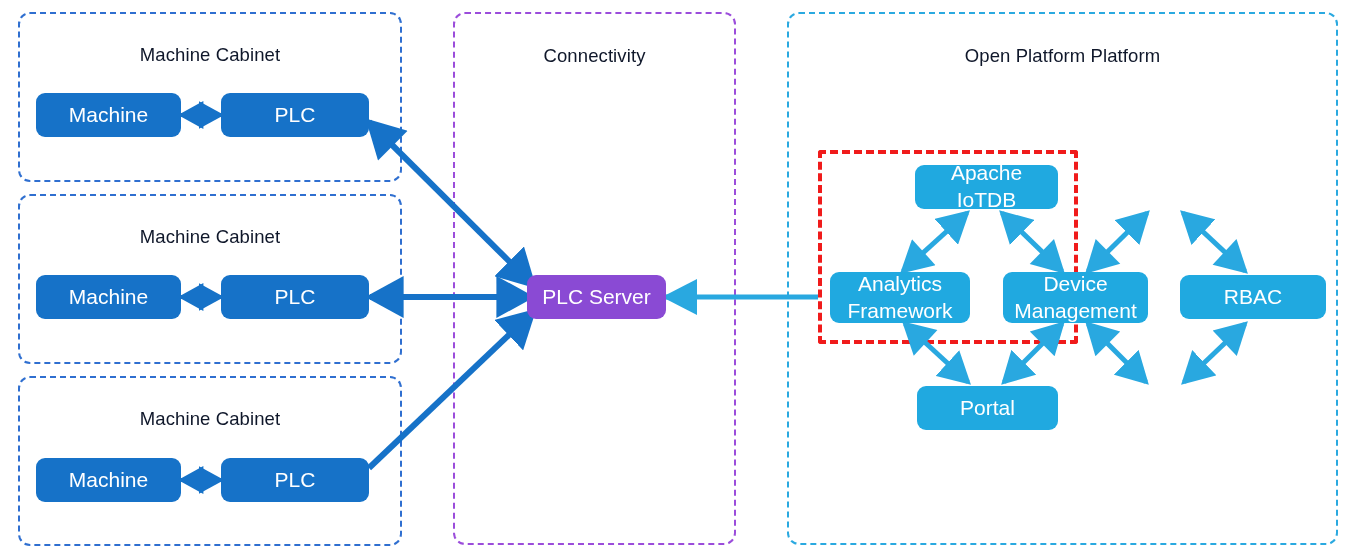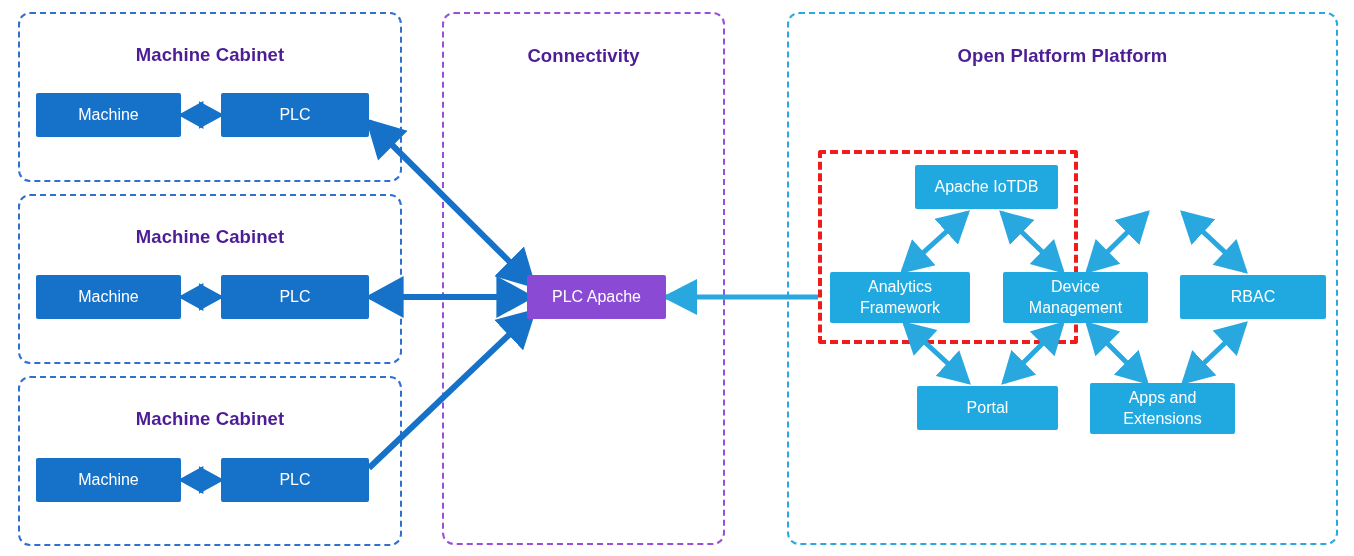--- a/index.html
+++ b/index.html
@@ -29,47 +29,47 @@
   }
   .panel-cabinet { border-color: #2f6fd0; }
   .panel-connectivity { border-color: #9b4ddb; }
   .panel-platform { border-color: #2aa9e0; }
 
   .panel-title {
     position: absolute;
     left: 0;
     right: 0;
     text-align: center;
-    font-weight: bold;
+    font-weight: normal;
     font-size: 18.5px;
-    color: #4c1d95;
+    color: #0f172a;
     letter-spacing: 0.1px;
   }
 
   
   .red-box {
     position: absolute;
     border: 4px dashed #f01b1b;
     border-radius: 3px;
     box-sizing: border-box;
     background: transparent;
     z-index: 1;
   }
 
   
   .node {
     position: absolute;
     box-sizing: border-box;
-    border-radius: 2px;
+    border-radius: 9px;
     display: flex;
     align-items: center;
     justify-content: center;
     text-align: center;
     color: #ffffff;
-    font-size: 16px;
+    font-size: 21px;
     line-height: 1.28;
     z-index: 4;
     padding: 2px 6px;
   }
   .node-dark  { background: #1672c8; }
   .node-cyan  { background: #20a9e0; }
   .node-purple{ background: #8a4ad4; }
 
   
   svg.arrows {
@@ -167,43 +167,42 @@
   </div>
 
   <div class="panel panel-cabinet" style="left:18px; top:194px; width:384px; height:170px;">
     <div class="panel-title" style="top:30px;">Machine Cabinet</div>
   </div>
 
   <div class="panel panel-cabinet" style="left:18px; top:376px; width:384px; height:170px;">
     <div class="panel-title" style="top:30px;">Machine Cabinet</div>
   </div>
 
-  <div class="panel panel-connectivity" style="left:442px; top:12px; width:283px; height:533px;">
+  <div class="panel panel-connectivity" style="left:453px; top:12px; width:283px; height:533px;">
     <div class="panel-title" style="top:31px;">Connectivity</div>
   </div>
 
   <div class="panel panel-platform" style="left:787px; top:12px; width:551px; height:533px;">
     <div class="panel-title" style="top:31px;">Open Platform Platform</div>
   </div>
 
   <div class="red-box" style="left:818px; top:150px; width:260px; height:194px;"></div>
 
   <div class="node node-dark" style="left:36px; top:93px; width:145px; height:44px;">Machine</div>
   <div class="node node-dark" style="left:221px; top:93px; width:148px; height:44px;">PLC</div>
 
   <div class="node node-dark" style="left:36px; top:275px; width:145px; height:44px;">Machine</div>
   <div class="node node-dark" style="left:221px; top:275px; width:148px; height:44px;">PLC</div>
 
   <div class="node node-dark" style="left:36px; top:458px; width:145px; height:44px;">Machine</div>
   <div class="node node-dark" style="left:221px; top:458px; width:148px; height:44px;">PLC</div>
 
-  <div class="node node-purple" style="left:527px; top:275px; width:139px; height:44px;">PLC Apache</div>
+  <div class="node node-purple" style="left:527px; top:275px; width:139px; height:44px;">PLC Server</div>
 
   <div class="node node-cyan" style="left:915px; top:165px; width:143px; height:44px;">Apache IoTDB</div>
 
   <div class="node node-cyan" style="left:1003px; top:272px; width:145px; height:51px;">Device<br>Management</div>
   <div class="node node-cyan" style="left:830px; top:272px; width:140px; height:51px;">Analytics<br>Framework</div>
   <div class="node node-cyan" style="left:917px; top:386px; width:141px; height:44px;">Portal</div>
 
   <div class="node node-cyan" style="left:1180px; top:275px; width:146px; height:44px;">RBAC</div>
-  <div class="node node-cyan" style="left:1090px; top:383px; width:145px; height:51px;">Apps and<br>Extensions</div>
 
 </div>
 
 </body></html>

